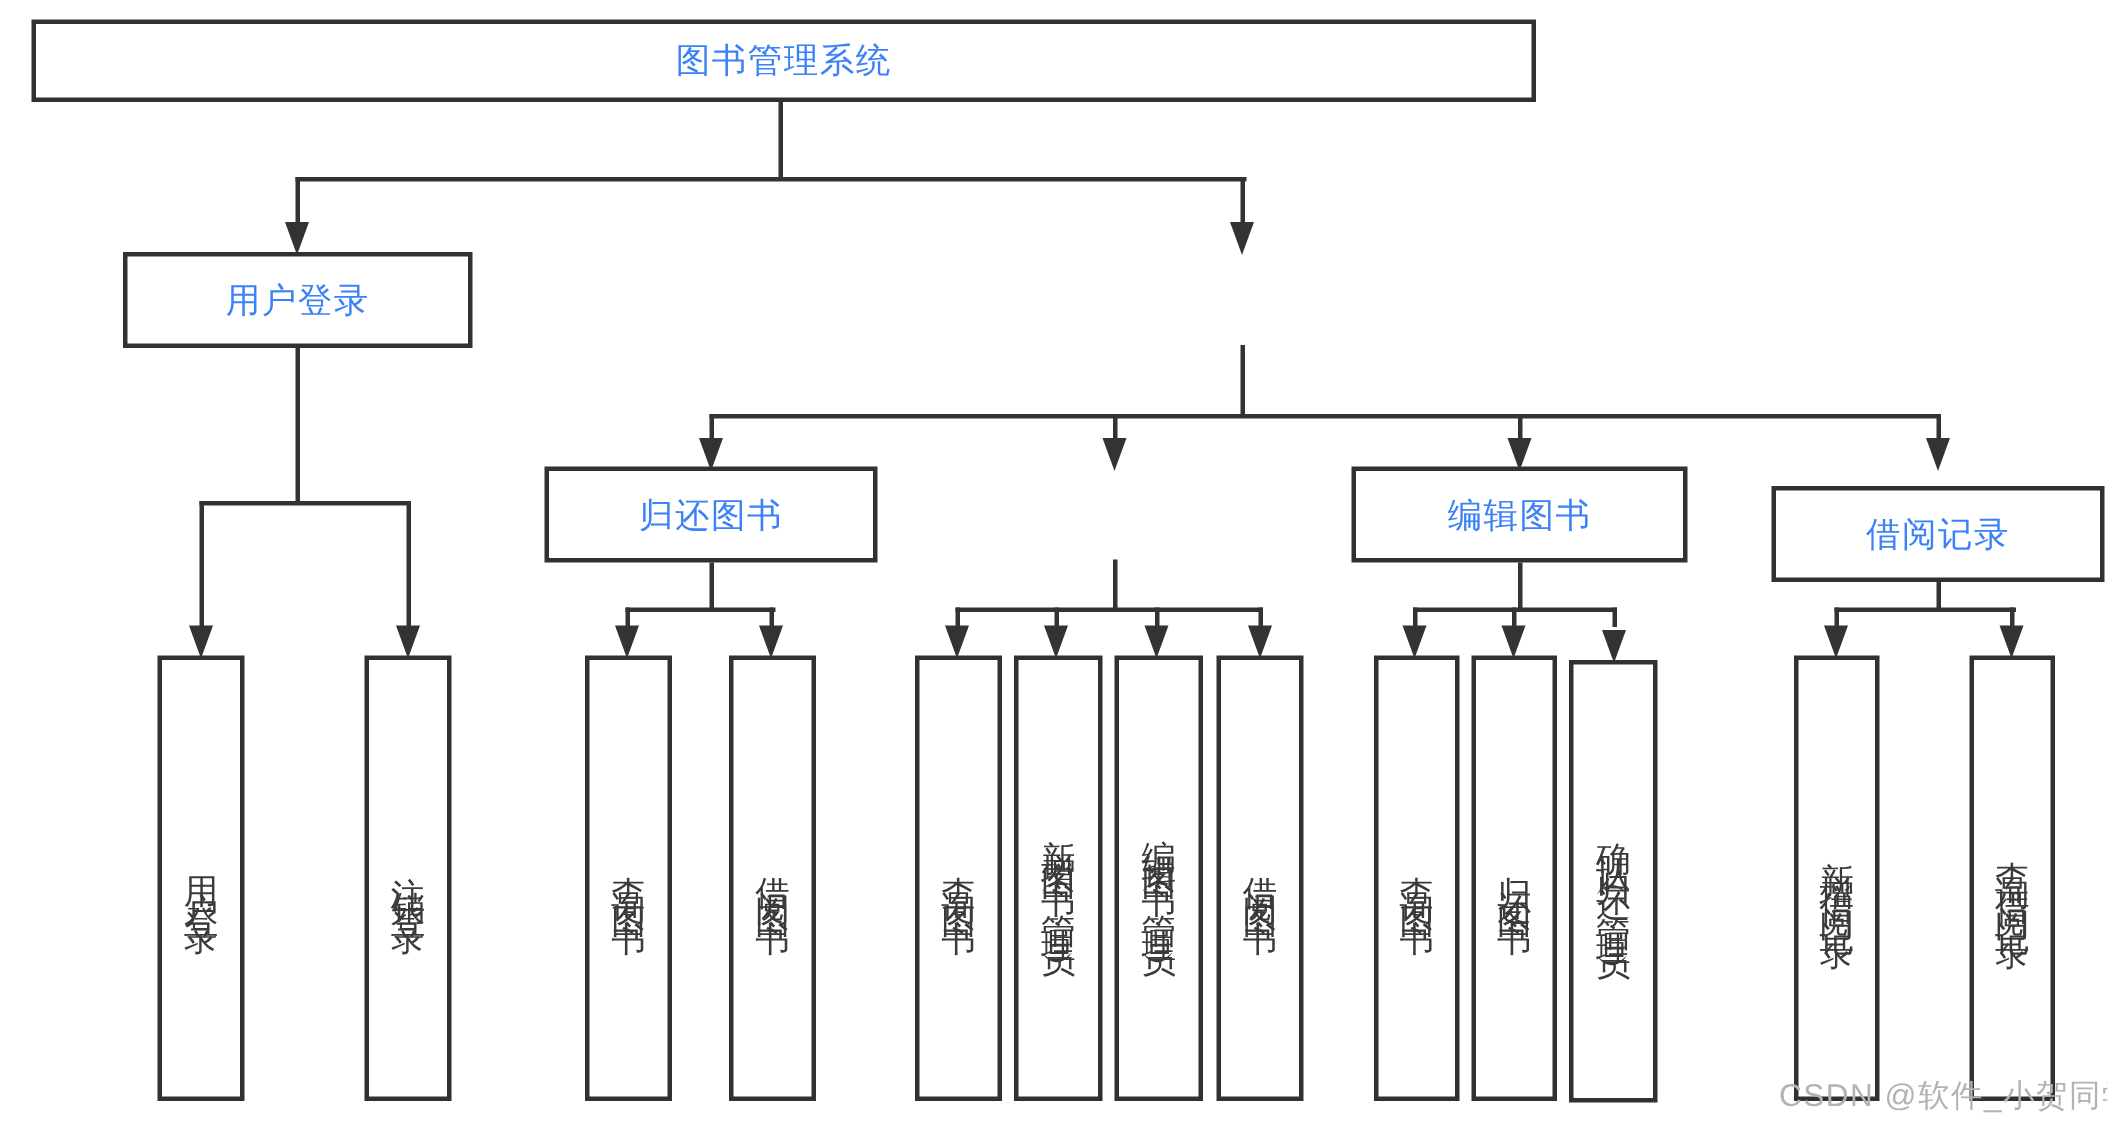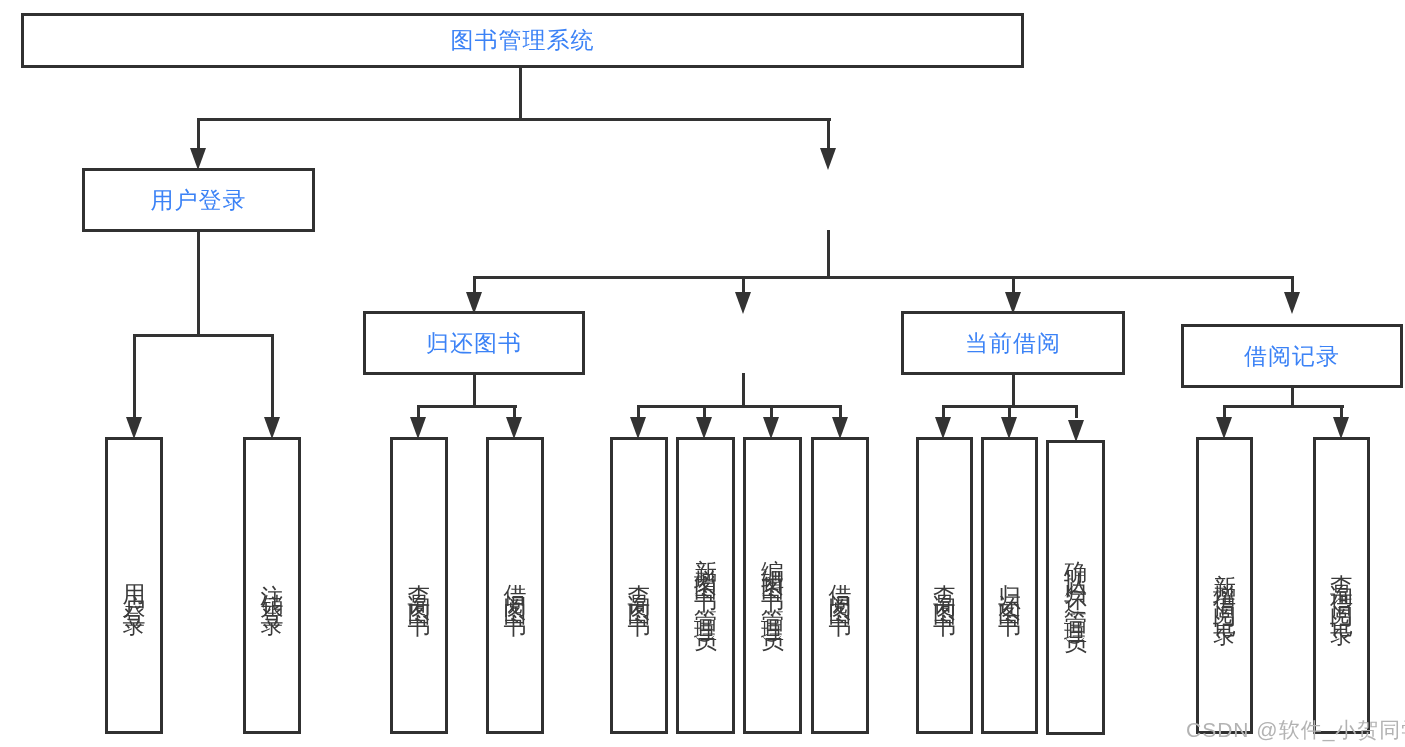--- a/index.html
+++ b/index.html
@@ -101,21 +101,21 @@
   </div>
 
   <div class="hbox" style="left:82px;top:168px;width:233px;height:64px">
     <span>用户登录</span>
   </div>
 
   <div class="hbox" style="left:363px;top:311px;width:222px;height:64px">
     <span>归还图书</span>
   </div>
   <div class="hbox" style="left:901px;top:311px;width:224px;height:64px">
-    <span>当前借阅</span>
+    <span>编辑图书</span>
   </div>
   <div class="hbox" style="left:1181px;top:324px;width:222px;height:64px">
     <span>借阅记录</span>
   </div>
 
   <div class="vbox" style="left:105px;top:437px;width:58px;height:297px">
     <span>用户登录</span>
   </div>
   <div class="vbox" style="left:243px;top:437px;width:58px;height:297px">
     <span>注销登录</span>

